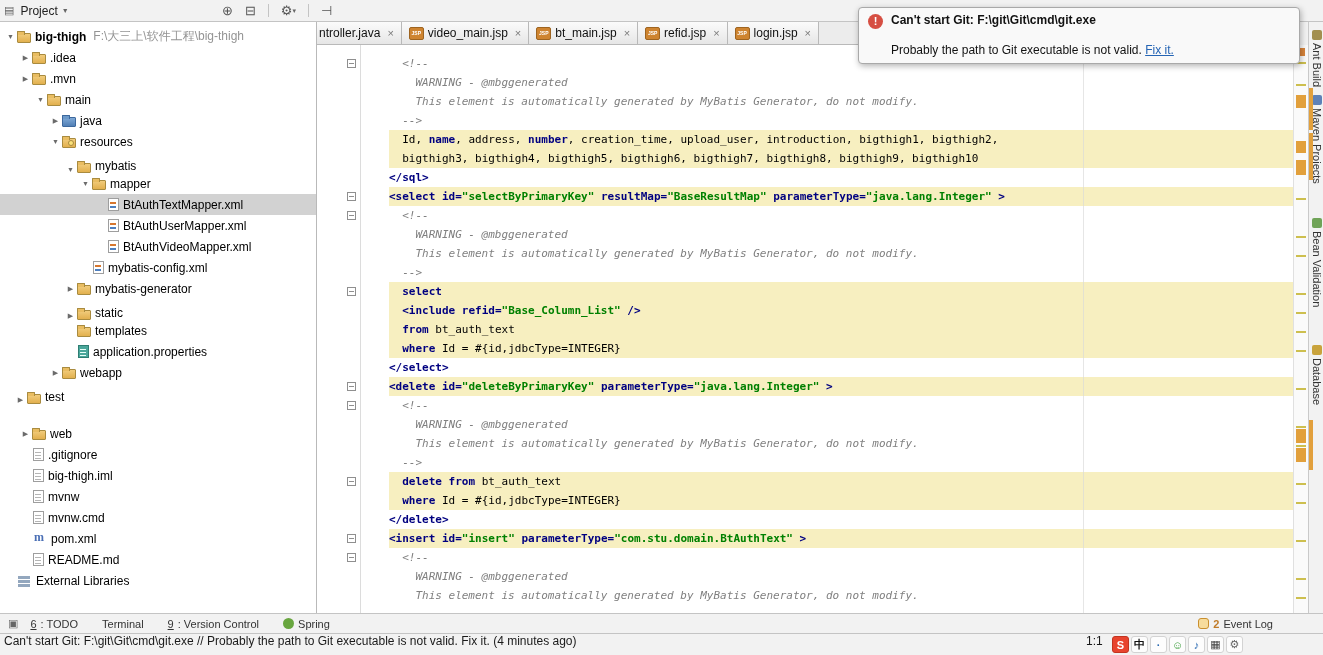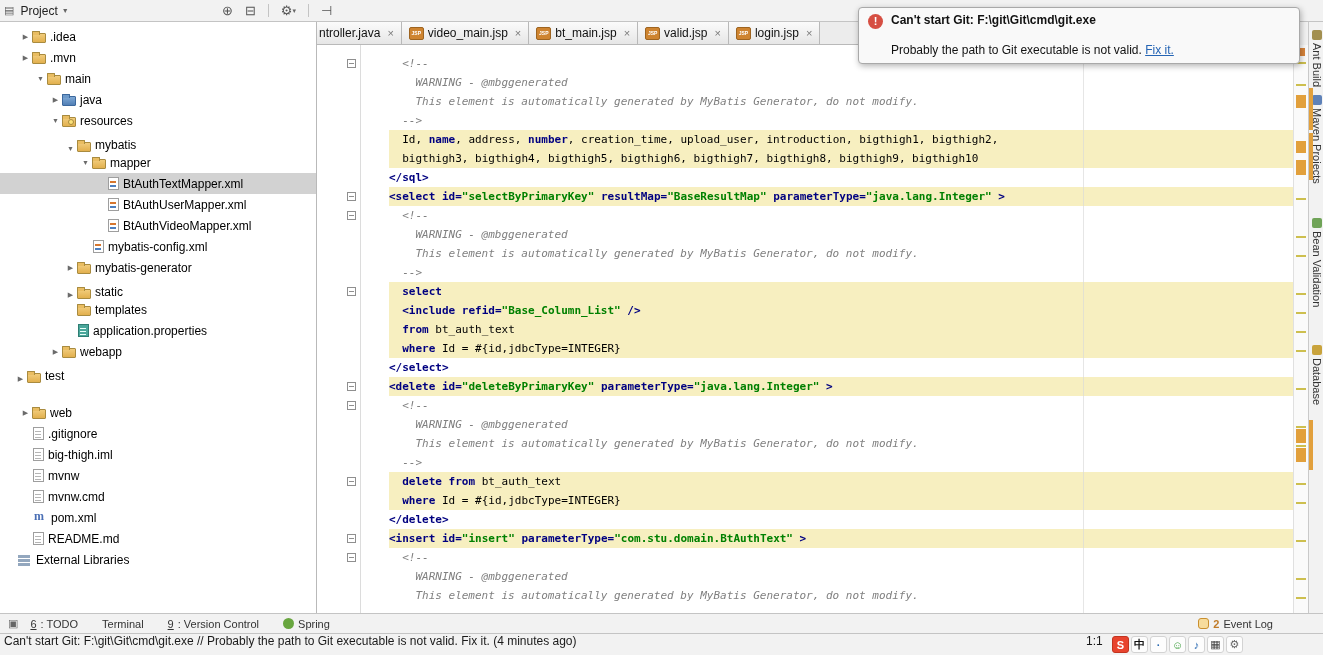--- a/index.html
+++ b/index.html
@@ -135,20 +135,26 @@
         <span class="tbico">⊟</span>
         <span class="sep"></span>
         <span class="tbico">⚙<i class="mini">▾</i></span>
         <span class="sep"></span>
         <span class="tbico">⊣</span>
       </span>
   </div>
 
   <div class="ppanel">
     <div id="tree">
+        <div class="trow" style="padding-left: 4px;">
+          <span class="arrow">▼</span>
+          <span class="ti ti-folder"></span>
+          <span class="tlabel b">big-thigh</span>
+          <span class="thint">F:\大三上\软件工程\big-thigh</span>
+        </div>
         <div class="trow" style="padding-left: 19px;">
           <span class="arrow">▶</span>
           <span class="ti ti-folder"></span>
           <span class="tlabel">.idea</span>
         </div>
         <div class="trow" style="padding-left: 19px;">
           <span class="arrow">▶</span>
           <span class="ti ti-folder"></span>
           <span class="tlabel">.mvn</span>
         </div>
@@ -281,21 +287,21 @@
           <span class="tabl">video_main.jsp</span>
           <span class="tabx">×</span>
         </div>
         <div class="tab">
           <span class="fic fic-jsp"></span>
           <span class="tabl">bt_main.jsp</span>
           <span class="tabx">×</span>
         </div>
         <div class="tab">
           <span class="fic fic-jsp"></span>
-          <span class="tabl">valid.jsp</span>
+          <span class="tabl">refid.jsp</span>
           <span class="tabx">×</span>
         </div>
         <div class="tab">
           <span class="fic fic-jsp"></span>
           <span class="tabl">login.jsp</span>
           <span class="tabx">×</span>
         </div>
       </div>
     <div class="editor">
       <div class="gutter" id="gutter">

